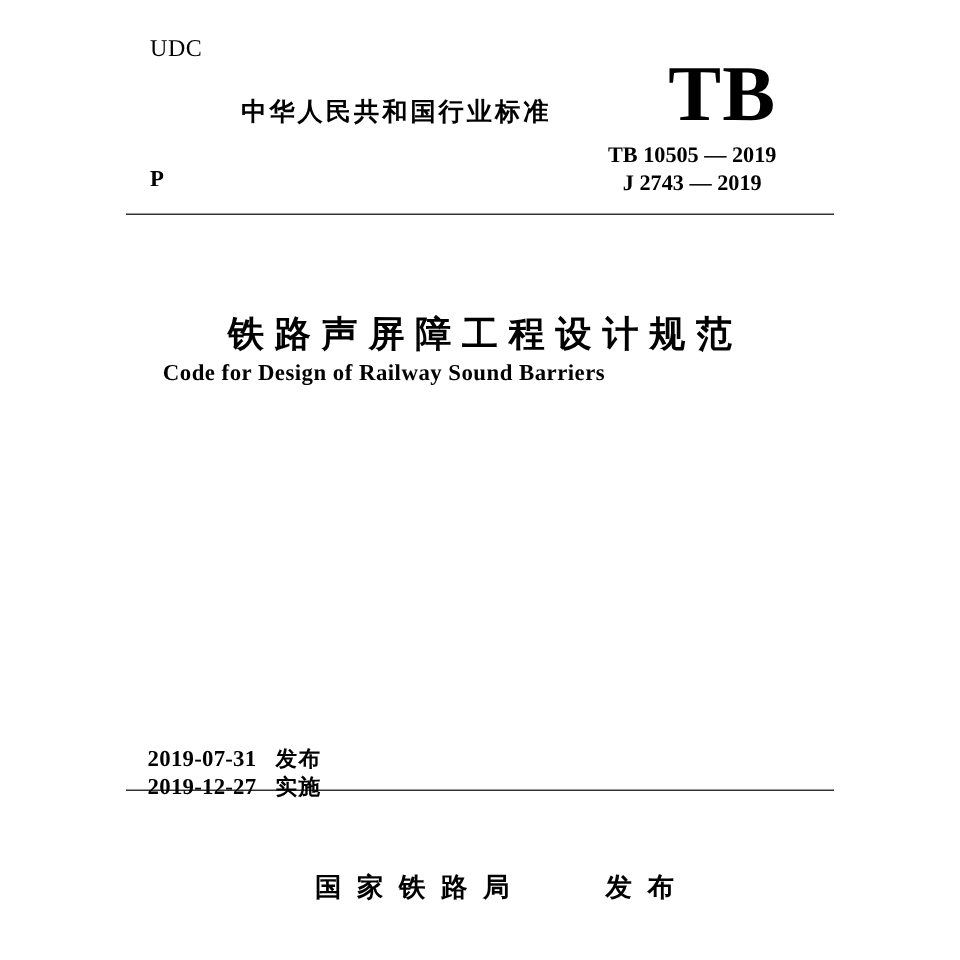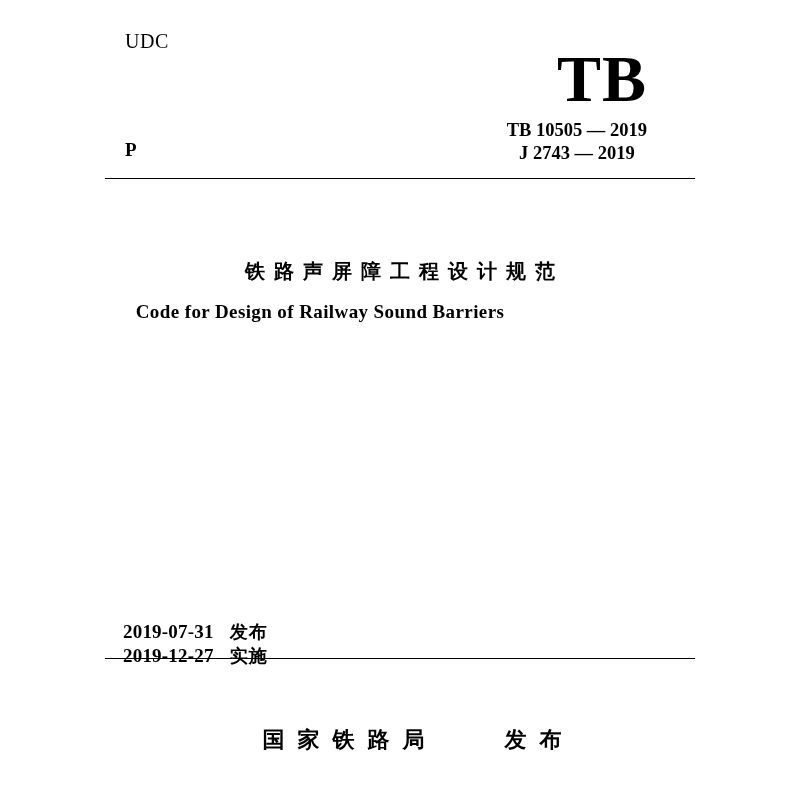--- a/index.html
+++ b/index.html
@@ -90,21 +90,21 @@
 
   
   .title-cn {
     position: absolute;
     left: 0;
     top: 258px;
     width: 800px;
     text-align: center;
     font-family: "DejaVu Sans", sans-serif;
     font-weight: bold;
-    font-size: 20px;
+    font-size: 30px;
     letter-spacing: 9px;
     text-indent: 9px;
   }
   .title-en {
     position: absolute;
     left: 0;
     top: 301px;
     width: 640px;
     text-align: center;
     font-family: "Liberation Serif", serif;
@@ -170,20 +170,21 @@
   }
 </style>
 </head>
 <body>
 
 <div class="page">
 
   <div class="header">
     <div class="udc">UDC</div>
     <div class="p-mark">P</div>
+    <div class="ministry">中华人民共和国行业标准</div>
     <div class="tb-logo">TB</div>
     <div class="std-no">
       <div>TB 10505 — 2019</div>
       <div>J 2743 — 2019</div>
     </div>
   </div>
 
   <div class="rule rule-top"></div>
 
   <div class="title-cn">铁路声屏障工程设计规范</div>

